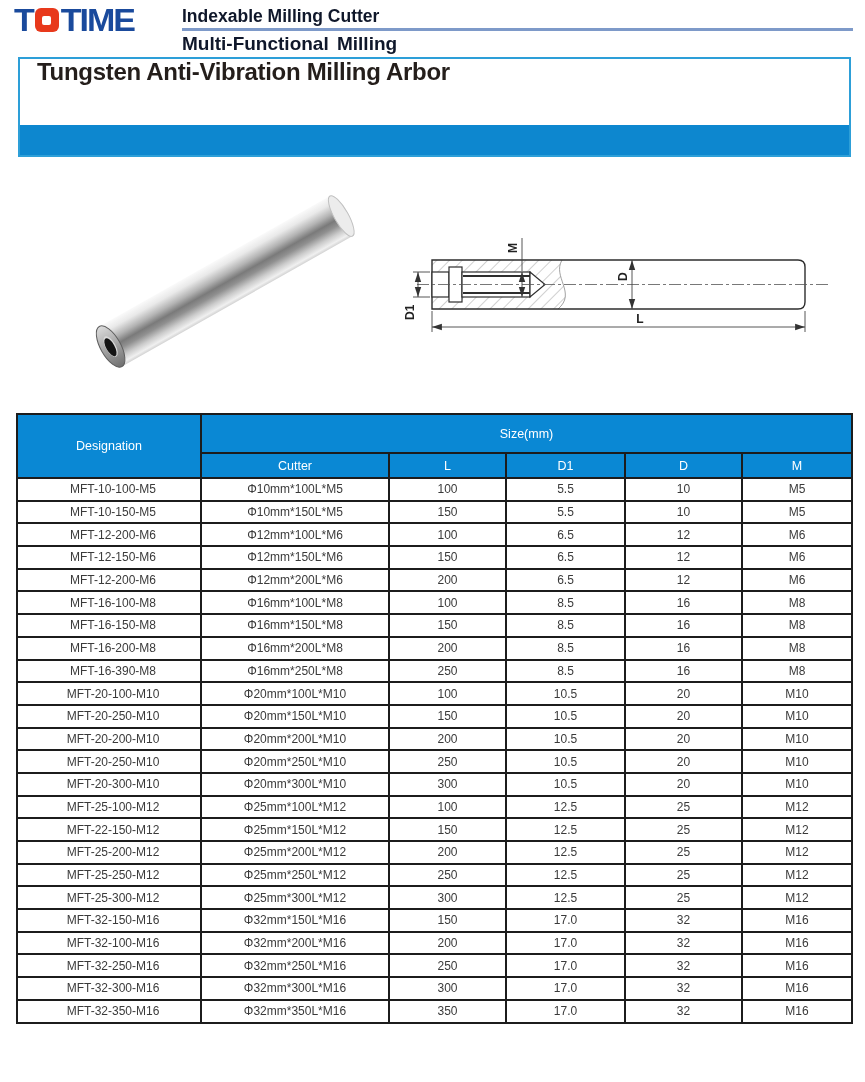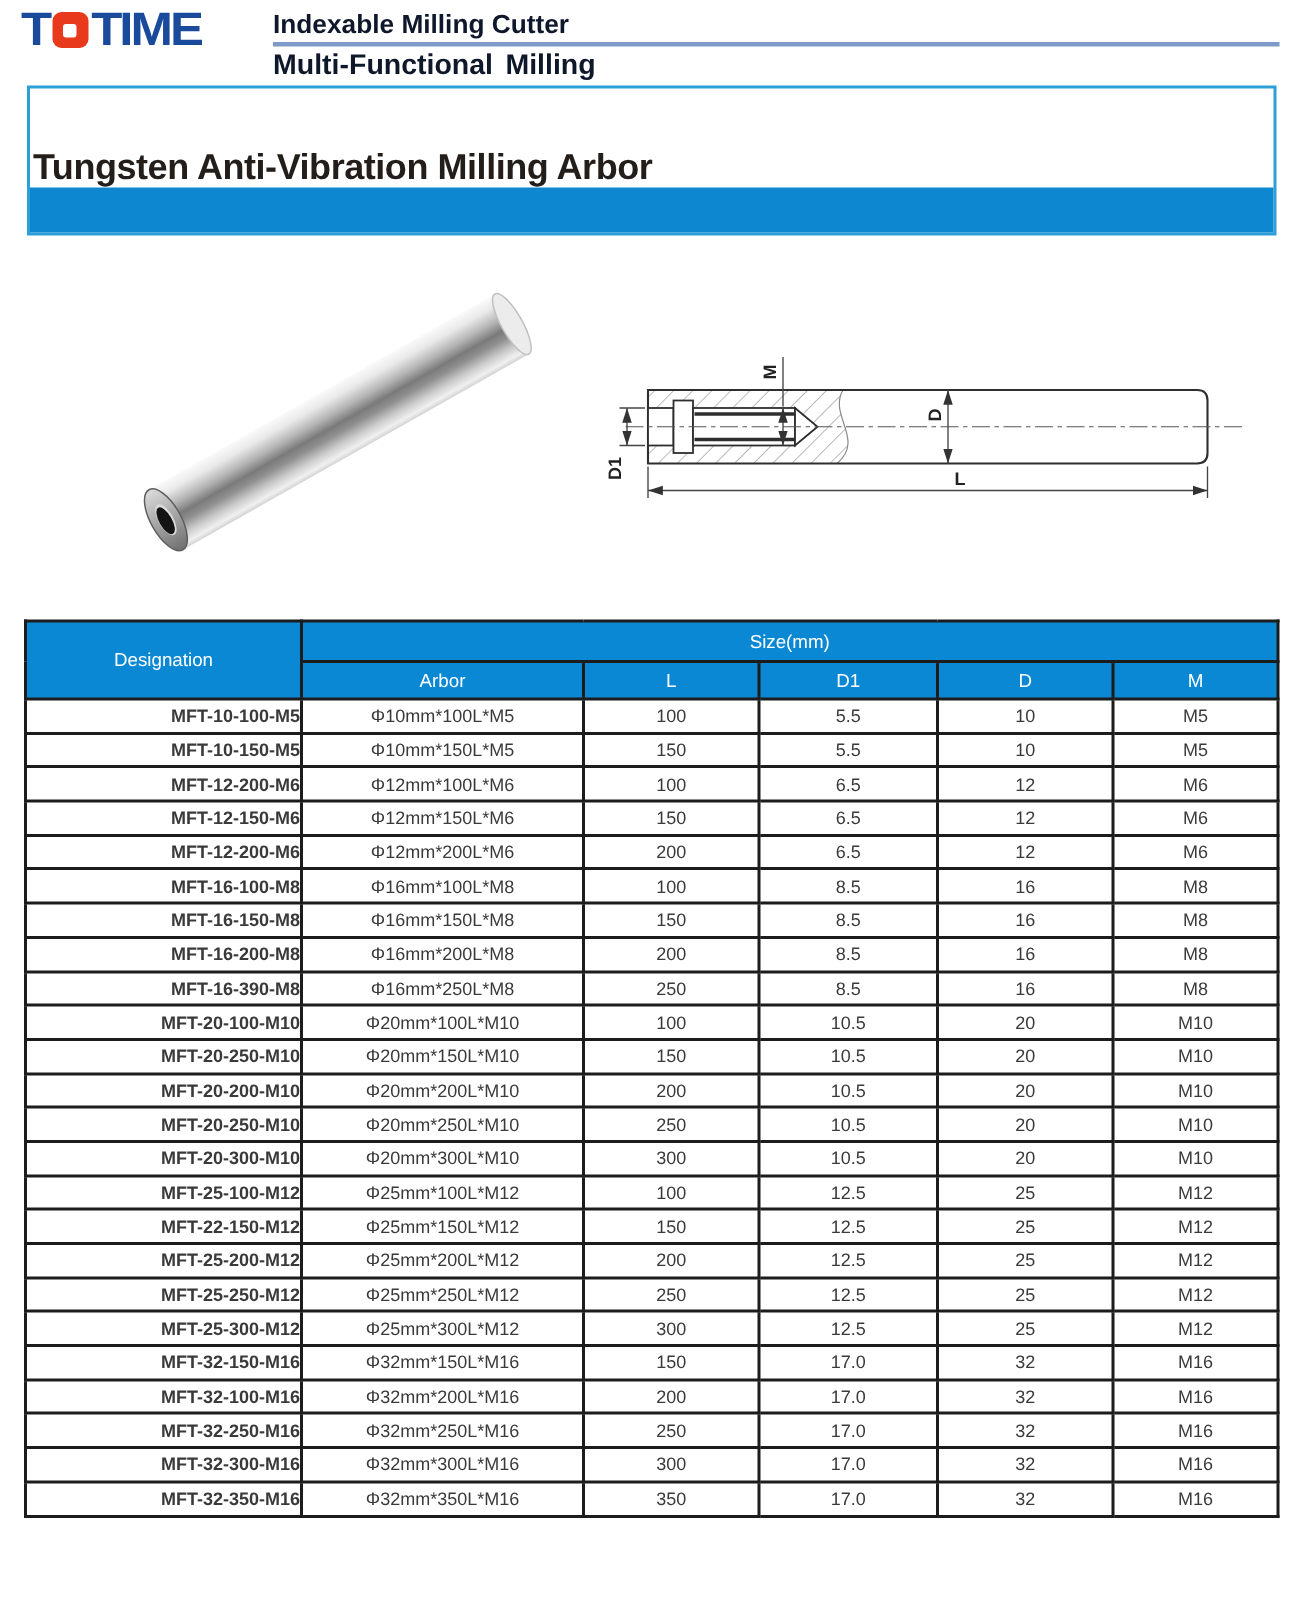--- a/index.html
+++ b/index.html
@@ -14,38 +14,38 @@
   .logo-o { width:24px; height:24px; background:var(--brand-red); border-radius:6px; margin:0 2px; position:relative; top:0; }
   .logo-o-hole { position:absolute; width:9px; height:9px; background:#fff; border-radius:2px; left:7.5px; top:7.5px; }
 
   .tagline { position:absolute; left:182px; top:6px; width:671px; color:#0f172a; }
   .tagline-1 { font-size:17.5px; font-weight:bold; border-bottom:3px solid var(--underline-blue); padding-bottom:1px; }
   .tagline-2 { font-size:19px; font-weight:bold; padding-top:2px; word-spacing:3px; }
 
   
   .title-box { position:absolute; left:18px; top:57px; width:833px; height:100px;
     border:2px solid var(--title-border-blue); box-sizing:border-box; background:#fff; }
-  .title-white { height:66px; display:flex; align-items:flex-end; padding-left:2px; box-sizing:border-box; }
+  .title-white { height:66px; display:flex; align-items:flex-start; padding-left:17px; box-sizing:border-box; }
   .title-text { font-size:24px; font-weight:bold; color:#241e1b; letter-spacing:-0.3px; line-height:1.1; }
   .title-bar { height:30px; background:var(--accent-blue); }
 
   
   .photo-wrap { position:absolute; left:80px; top:190px; width:290px; height:195px; }
   .drawing-wrap { position:absolute; left:405px; top:215px; width:455px; height:135px; }
   .dim-label { font-size:12px; font-weight:bold; fill:#222; font-family:"Liberation Sans", sans-serif; }
 
   
   .size-table { position:absolute; left:16px; top:413px; width:835px;
     border-collapse:collapse; table-layout:fixed; }
   .size-table th, .size-table td { border:2px solid var(--border-black); box-sizing:border-box; }
   .size-table th { background:var(--header-blue); color:#fff; font-weight:normal; font-size:12.5px; padding:0; }
-  .size-table thead tr.h1 th { height:27px; }
+  .size-table thead tr.h1 th { height:39px; }
   .size-table thead tr.h2 th { height:25px; }
   .size-table td { font-size:12px; color:#3a3a3a; text-align:center; height:22.7px; padding:0; background:#fff; }
-  .size-table td.left { text-align:right; padding-left:8px;font-weight:bold; }
+  .size-table td.left { text-align:center; padding-left:8px; }
 </style>
 </head>
 <body>
 
 <div class="page">
 
   <div class="logo">
     <span class="logo-text">T</span>
     <span class="logo-o">
       <span class="logo-o-hole"></span>
@@ -145,21 +145,21 @@
       <col style="width:119px">
         <col style="width:117px">
         <col style="width:110px">
     </colgroup>
     <thead>
       <tr class="h1">
         <th rowspan="2">Designation</th>
         <th colspan="5">Size(mm)</th>
       </tr>
       <tr class="h2">
-        <th>Arbor</th>
+        <th>Cutter</th>
         <th>L</th>
         <th>D1</th>
         <th>D</th>
         <th>M</th>
       </tr>
     </thead>
     <tbody>
         <tr>
           <td class="left">MFT-10-100-M5</td>
           <td>Φ10mm*100L*M5</td>

